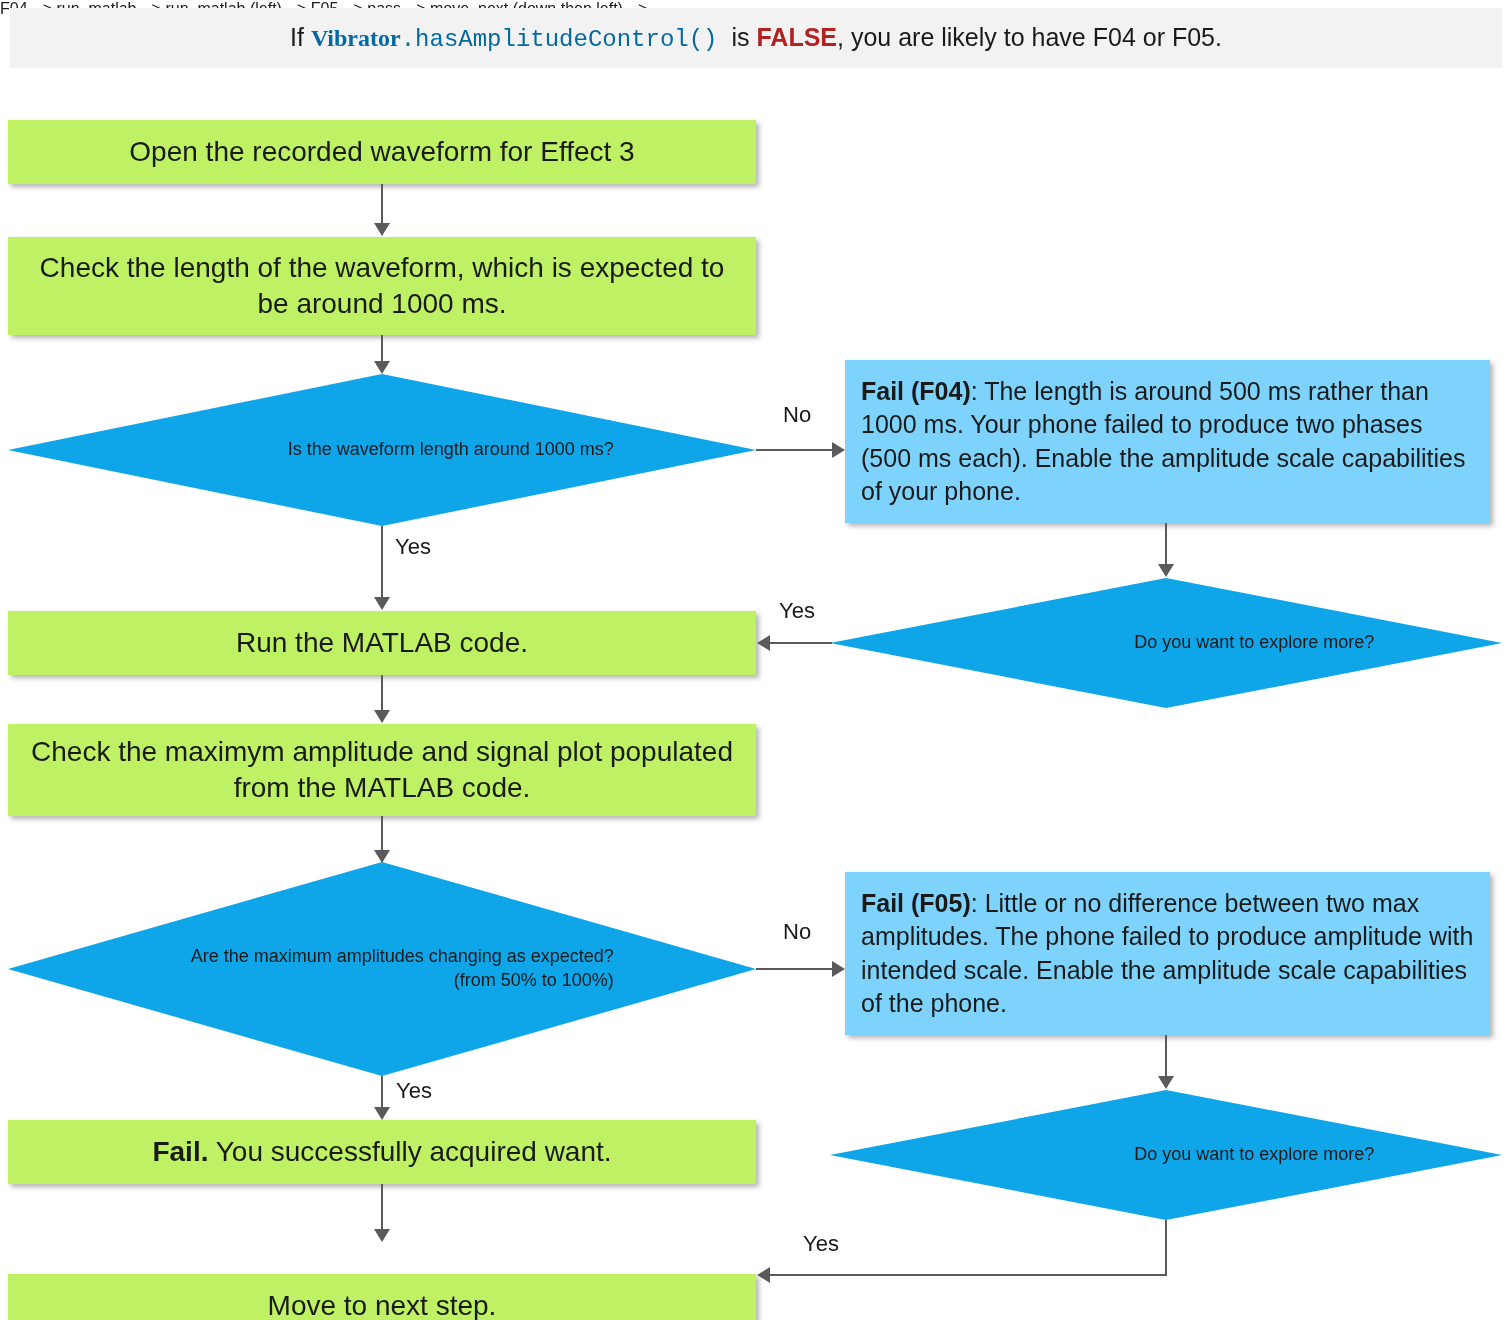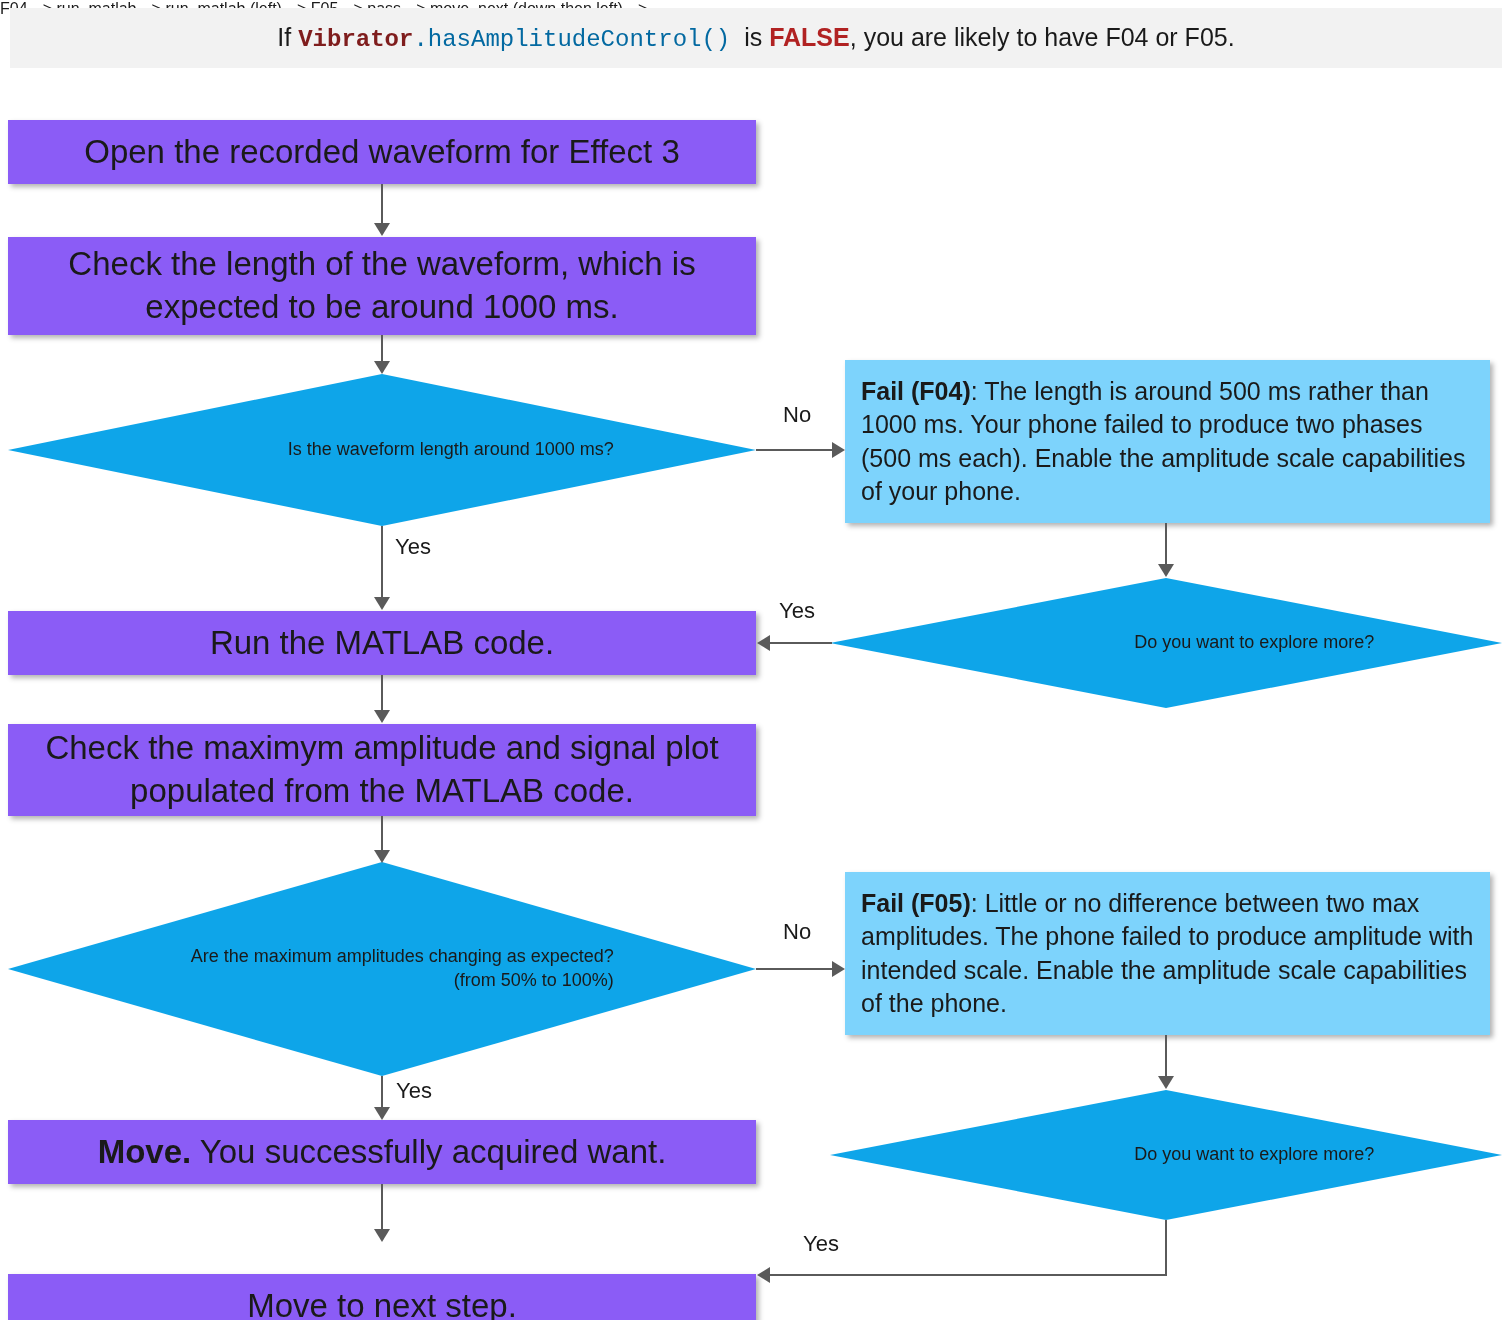--- a/index.html
+++ b/index.html
@@ -33,45 +33,46 @@
     font-size: 25px;
     line-height: 1;
     white-space: pre;
     color: #1a1a1a;
   }
   .mono {
     font-family: "Liberation Mono", "DejaVu Sans Mono", monospace;
     font-size: 24px;
   }
   .mono-class {
-    color: #7f1d1d;
+    color: #0369a1;
     font-weight: bold;
+    font-family: Liberation Serif, serif;
   }
   .mono-method {
     color: #0369a1;
   }
   .kw-false {
     color: #b12222;
     font-weight: bold;
   }
 
   
   .node {
     position: absolute;
     box-sizing: border-box;
     display: flex;
     align-items: center;
     justify-content: center;
   }
 
   .proc {
-    background: #8b5cf6;
+    background: #bef264;
     box-shadow: 3px 3px 5px rgba(0,0,0,0.30);
     text-align: center;
-    font-size: 33px;
+    font-size: 28px;
     line-height: 1.3;
     padding: 6px 14px;
   }
 
   .fail {
     background: #7dd3fc;
     box-shadow: 3px 3px 5px rgba(0,0,0,0.30);
     text-align: left;
     font-size: 25px;
     line-height: 1.33;
@@ -159,21 +160,21 @@
 
 <div class="node proc" style="left:8px; top:724px; width:748px; height:92px;justify-content:flex-end;">
   <span>Check the maximym amplitude and signal plot populated from the MATLAB code.</span>
 </div>
 
 <div class="node decision" style="left:8px; top:862px; width:748px; height:214px;">
   <span class="dtxt">Are the maximum amplitudes changing as expected? (from 50% to 100%)</span>
 </div>
 
 <div class="node proc" style="left:8px; top:1120px; width:748px; height:64px;">
-  <span><b>Move.</b><span> You successfully acquired want.</span></span>
+  <span><b>Fail.</b><span> You successfully acquired want.</span></span>
 </div>
 
 <div class="node proc" style="left:8px; top:1274px; width:748px; height:64px;">
   <span>Move to next step.</span>
 </div>
 
 
 <div class="node fail" style="left:845px; top:360px; width:645px; height:163px;">
   <span><b>Fail (F04)</b><span>: The length is around 500 ms rather than 1000 ms. Your phone failed to produce two phases (500 ms each). Enable the amplitude scale capabilities of your phone.</span></span>
 </div>

